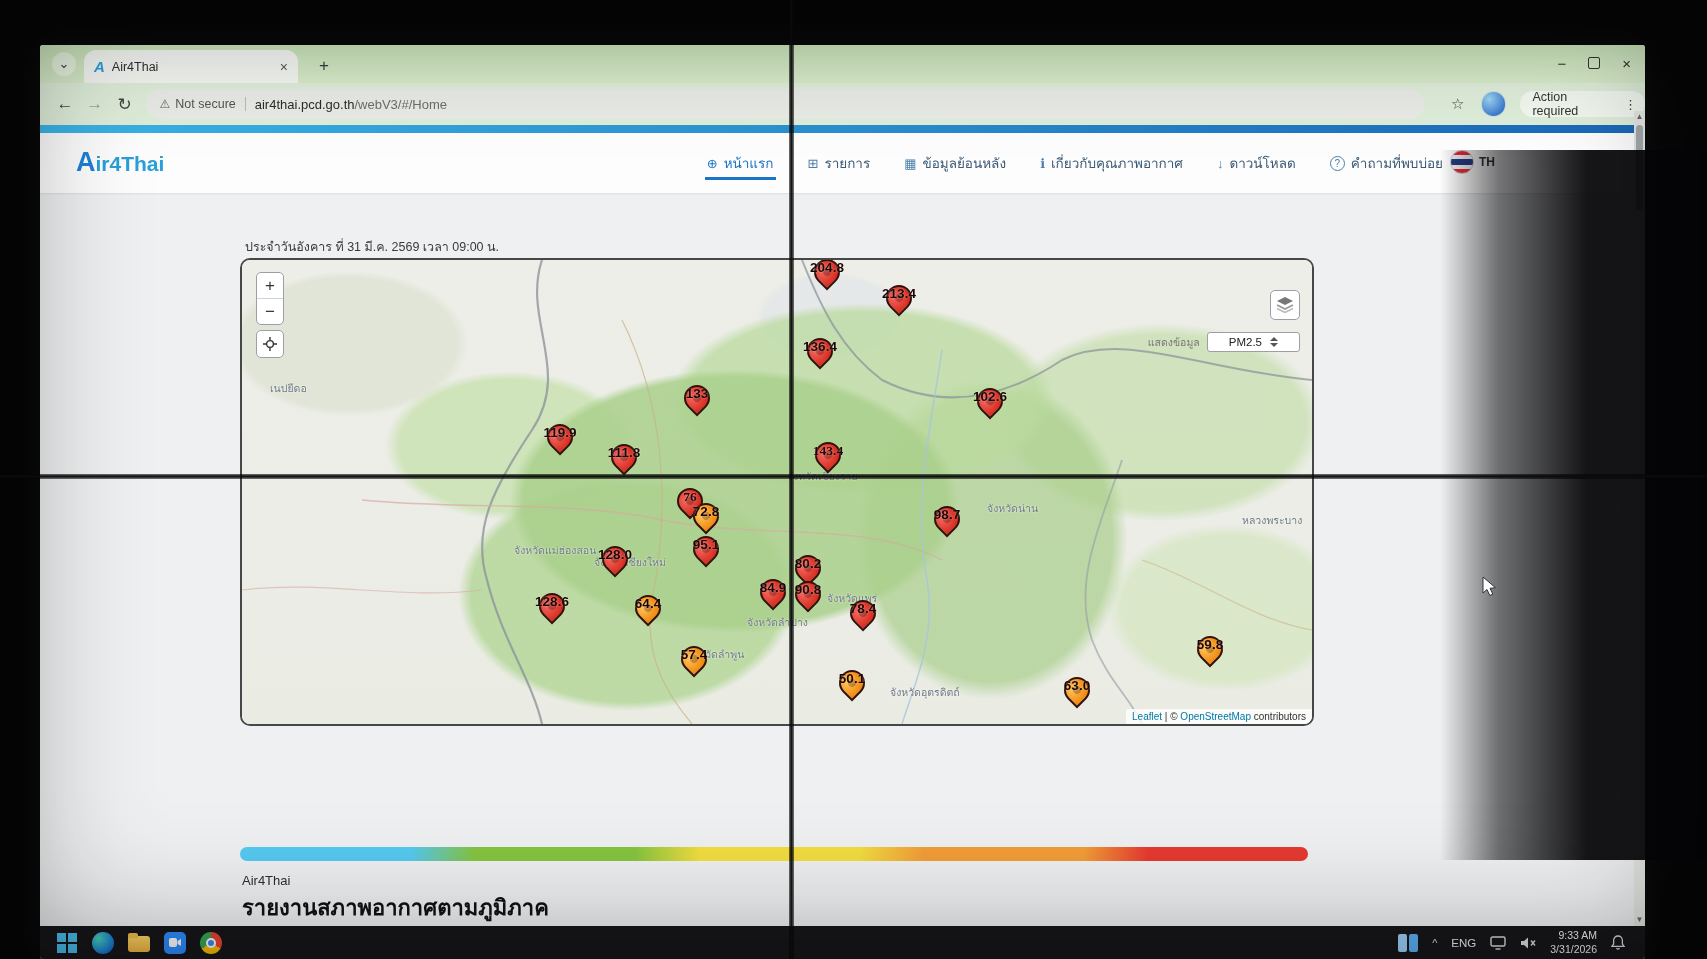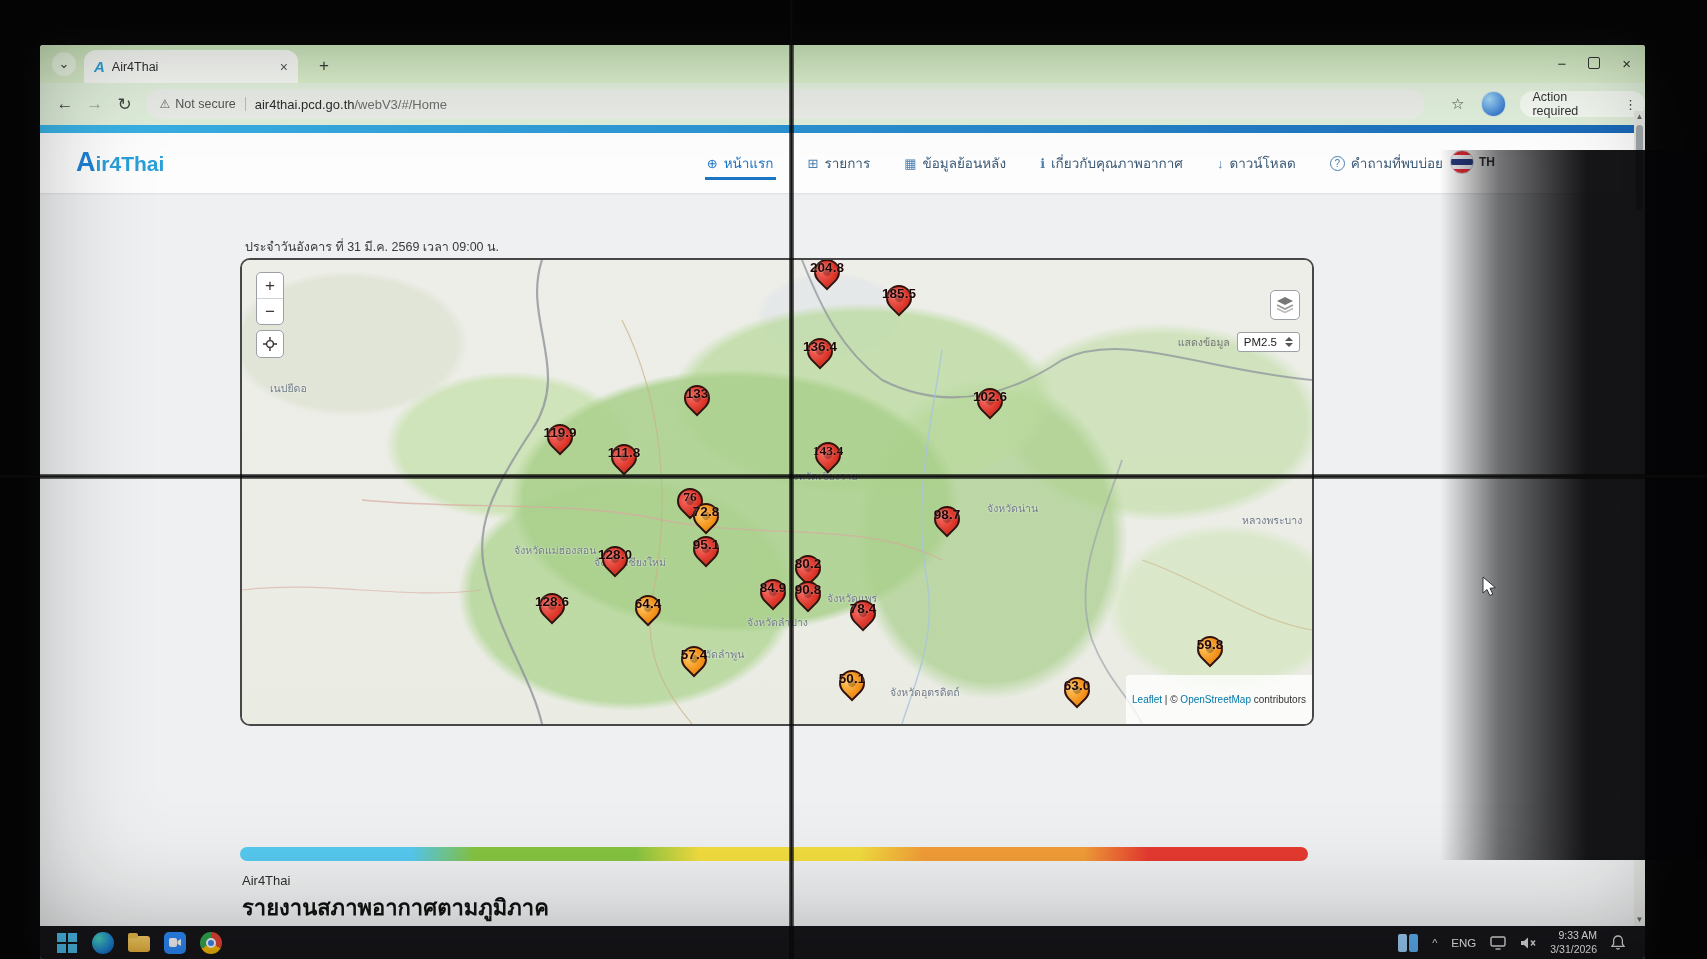--- a/index.html
+++ b/index.html
@@ -96,27 +96,27 @@
            overflow:hidden;background:#fff;}
   .zoomctl div{height:25px;text-align:center;line-height:25px;font-size:17px;color:#333;}
   .zoomctl div + div{border-top:1px solid #cfd4d9;}
   .locate{position:absolute;left:14px;top:70px;width:26px;height:26px;border:1px solid #9aa0a6;
           border-radius:5px;background:#fff;display:flex;align-items:center;justify-content:center;}
   .layersbtn{position:absolute;right:12px;top:30px;width:28px;height:28px;border:1px solid #9aa0a6;
           border-radius:5px;background:#fff;display:flex;align-items:center;justify-content:center;}
   .paramrow{position:absolute;right:12px;top:72px;display:flex;align-items:center;gap:7px;}
   .paramlabel{font-size:10.5px;color:#777;}
   .select{background:#fff;border:1px solid #9aa0a6;border-radius:3px;font-size:11.5px;color:#222;
-          padding:3px 6px;display:flex;align-items:center;gap:8px;}
+          padding:3px 21px;display:flex;align-items:center;gap:8px;}
   .sel-arrows{display:inline-flex;flex-direction:column;gap:2px;}
   .sel-arrows i{display:block;width:0;height:0;border-left:4px solid transparent;border-right:4px solid transparent;}
   .sel-arrows .up{border-bottom:4px solid #555;}
   .sel-arrows .dn{border-top:4px solid #555;}
   .attrib{position:absolute;right:0;bottom:0;background:rgba(255,255,255,.78);font-size:10px;
-          color:#333;padding:19px 6px;border-radius:3px 0 0 0;}
+          color:#333;padding:2px 6px;border-radius:3px 0 0 0;}
   .attrib a{color:#0078a8;}
   
   .legend-labels{position:absolute;left:200px;top:688px;width:1068px;display:flex;}
   .legend-cell{flex:1;text-align:center;font-size:19px;color:#1c1c1c;}
   .legend-bar{position:absolute;left:200px;top:722px;width:1068px;height:14px;border-radius:7px;}
   .foot-brand{position:absolute;left:202px;top:748px;font-size:13px;color:#2e2e2e;}
   .foot-title{position:absolute;left:202px;top:765px;font-size:22px;font-weight:bold;color:#111;}
   
   .scroll{position:absolute;right:0;top:66px;width:11px;height:815px;background:#e6e8e4;}
   .scroll .arr{position:absolute;left:0;width:11px;height:12px;color:#666;font-size:8px;text-align:center;line-height:12px;}
@@ -256,21 +256,21 @@
             <span class="map-label" style="left: 445px; top: 386px;">จังหวัดลำพูน</span>
             <span class="map-label" style="left: 648px; top: 424px;">จังหวัดอุตรดิตถ์</span>
           </div>
         <div id="markerLayer">
             <div class="mk red" style="left: 572px; top: -1px;">
               <div class="mk-pin"></div>
               <span class="mk-val">204.8</span>
             </div>
             <div class="mk red" style="left: 644px; top: 25px;">
               <div class="mk-pin"></div>
-              <span class="mk-val">185.5</span>
+              <span class="mk-val">213.4</span>
             </div>
             <div class="mk red" style="left: 565px; top: 78px;">
               <div class="mk-pin"></div>
               <span class="mk-val">136.4</span>
             </div>
             <div class="mk red" style="left: 442px; top: 125px;">
               <div class="mk-pin"></div>
               <span class="mk-val">133</span>
             </div>
             <div class="mk red" style="left: 735px; top: 128px;">

